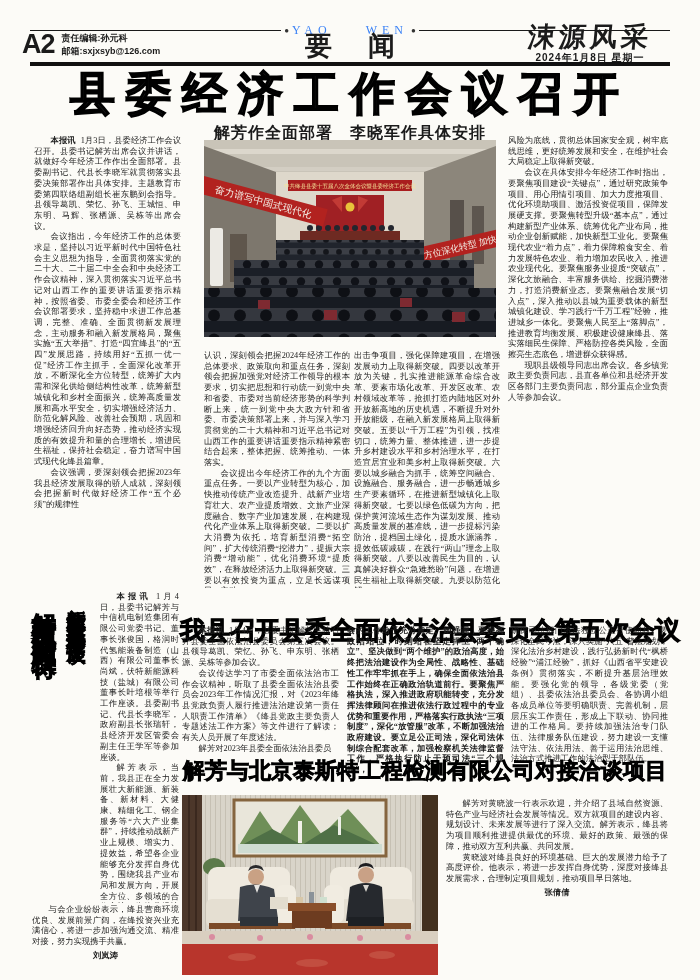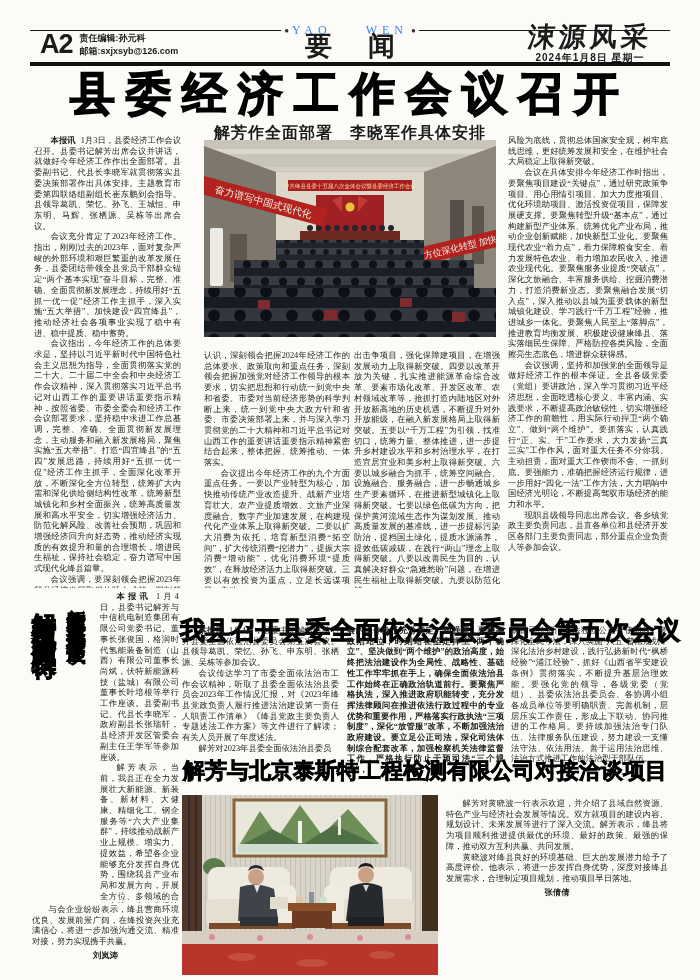--- a/index.html
+++ b/index.html
@@ -4,21 +4,21 @@
 <style>
   html,body{margin:0;padding:0;background:#e8e6e0;}
   #page{position:relative;width:700px;height:980px;margin:0 auto;background:#fcfbf7;
         font-family:"Liberation Serif",serif;color:#1b1b1b;overflow:hidden;}
   
   .toprow{position:absolute;left:30px;right:30px;top:22px;height:16px;display:flex;align-items:center;}
   .hline{flex:1;border-top:1.3px solid #1a1a1a;}
   .bullet{font-size:8px;color:#333;margin:0 3px;}
   .pinyin{font:12px "Liberation Serif",serif;letter-spacing:5px;color:#3b82f6;}
   .pygap{width:34px;}
-  .a2block{position:absolute;left:40px;top:31px;display:flex;gap:7px;align-items:center;}
+  .a2block{position:absolute;left:22px;top:31px;display:flex;gap:7px;align-items:center;}
   .a2code{font:900 27px/27px "Liberation Sans",sans-serif;letter-spacing:-1px;}
   .edinfo{font:700 9px/12.5px "Liberation Sans",sans-serif;}
   .sectitle{position:absolute;left:0;right:0;top:33px;text-align:center;
             font:900 27px/27px "Liberation Serif",serif;}
   .sectitle .gap{display:inline-block;width:36px;}
   .masthead{position:absolute;right:32px;top:23px;width:156px;text-align:center;}
   .mh-name{font:700 27px/28px "DejaVu Serif",serif;letter-spacing:4px;transform:skewX(-5deg);}
   .mh-date{font:700 10px/12px "Liberation Sans",sans-serif;margin-top:1px;letter-spacing:1px;}
   .thickrule{position:absolute;left:30px;right:30px;top:62px;height:3.5px;background:#111;}
   
@@ -90,21 +90,20 @@
     <div class="mh-date">2024年1月8日 星期一</div>
   </div>
 
   <div class="thickrule"></div>
 
   <div class="maintitle">县委经济工作会议召开</div>
   <div class="mainsub">解芳作全面部署　李晓军作具体安排</div>
 
   <div class="col" id="a1c1">
     <p class="para"><b class="lead">本报讯</b><span>1月3日，县委经济工作会议召开。县委书记解芳出席会议并讲话，就做好今年经济工作作出全面部署。县委副书记、代县长李晓军就贯彻落实县委决策部署作出具体安排。主题教育市委第四联络组副组长崔东鹏到会指导。县领导葛凯、荣忆、孙飞、王城恒、申东明、马辉、张栖源、吴栋等出席会议。</span></p>
-    <p class="para">会议充分肯定了2023年经济工作。指出，刚刚过去的2023年，面对复杂严峻的外部环境和艰巨繁重的改革发展任务，县委团结带领全县党员干部群众锚定“两个基本实现”奋斗目标，完整、准确、全面贯彻新发展理念，持续用好“五抓一优一促”经济工作主抓手，深入实施“五大举措”、加快建设“四宜绛县”，推动经济社会各项事业实现了稳中有进、稳中提质、稳中蓄势。</p>
     <p class="para">会议指出，今年经济工作的总体要求是，坚持以习近平新时代中国特色社会主义思想为指导，全面贯彻落实党的二十大、二十届二中全会和中央经济工作会议精神，深入贯彻落实习近平总书记对山西工作的重要讲话重要指示精神，按照省委、市委全委会和经济工作会议部署要求，坚持稳中求进工作总基调，完整、准确、全面贯彻新发展理念，主动服务和融入新发展格局，聚焦实施“五大举措”、打造“四宜绛县”的“五四”发展思路，持续用好“五抓一优一促”经济工作主抓手，全面深化改革开放，不断深化全方位转型，统筹扩大内需和深化供给侧结构性改革，统筹新型城镇化和乡村全面振兴，统筹高质量发展和高水平安全，切实增强经济活力、防范化解风险、改善社会预期，巩固和增强经济回升向好态势，推动经济实现质的有效提升和量的合理增长，增进民生福祉，保持社会稳定，奋力谱写中国式现代化绛县篇章。</p>
     <p class="para">会议强调，要深刻领会把握2023年我县经济发展取得的骄人成就，深刻领会把握新时代做好经济工作“五个必须”的规律性</p>
   </div>
 
   <div class="photo1">
     <svg viewBox="0 0 292 197" preserveAspectRatio="none">
       <defs>
         <pattern id="crowdFar" width="13" height="12" patternUnits="userSpaceOnUse">
           <rect width="13" height="12" fill="#3c3f46"></rect>
           <circle cx="5" cy="4" r="2.9" fill="#14161b"></circle>
@@ -176,21 +175,20 @@
     <p class="para">会议提出今年经济工作的九个方面重点任务。一要以产业转型为核心，加快推动传统产业改造提升、战新产业培育壮大、农产业提质增效、文旅产业深度融合、数字产业加速发展，在构建现代化产业体系上取得新突破。二要以扩大消费为依托，培育新型消费“拓空间”，扩大传统消费“挖潜力”，提振大宗消费“增动能”，优化消费环境“提质效”，在释放经济活力上取得新突破。三要以有效投资为重点，立足长远谋项目，主动</p>
   </div>
 
   <div class="col" id="a1c3">
     <p class="para cont">出击争项目，强化保障建项目，在增强发展动力上取得新突破。四要以改革开放为关键，扎实推进能源革命综合改革、要素市场化改革、开发区改革、农村领域改革等，抢抓打造内陆地区对外开放新高地的历史机遇，不断提升对外开放能级，在融入新发展格局上取得新突破。五要以“千万工程”为引领，找准切口，统筹力量、整体推进，进一步提升乡村建设水平和乡村治理水平，在打造宜居宜业和美乡村上取得新突破。六要以城乡融合为抓手，统筹空间融合、设施融合、服务融合，进一步畅通城乡生产要素循环，在推进新型城镇化上取得新突破。七要以绿色低碳为方向，把保护黄河流域生态作为谋划发展、推动高质量发展的基准线，进一步提标污染防治，提档国土绿化，提质水源涵养，提效低碳减碳，在践行“两山”理念上取得新突破。八要以改善民生为目的，认真解决好群众“急难愁盼”问题，在增进民生福祉上取得新突破。九要以防范化解</p>
   </div>
 
   <div class="col" id="a1c4">
     <p class="para cont">风险为底线，贯彻总体国家安全观，树牢底线思维，更好统筹发展和安全，在维护社会大局稳定上取得新突破。</p>
     <p class="para">会议在具体安排今年经济工作时指出，要聚焦项目建设“关键点”，通过研究政策争项目、用心用情引项目、加大力度推项目、优化环境助项目、激活投资促项目，保障发展硬支撑。要聚焦转型升级“基本点”，通过构建新型产业体系、统筹优化产业布局，推动企业创新赋能，加快新型工业化。要聚焦现代农业“着力点”，着力保障粮食安全、着力发展特色农业、着力增加农民收入，推进农业现代化。要聚焦服务业提质“突破点”，深化文旅融合、丰富服务供给、挖掘消费潜力，打造消费新业态。要聚焦融合发展“切入点”，深入推动以县城为重要载体的新型城镇化建设、学习践行“千万工程”经验，推进城乡一体化。要聚焦人民至上“落脚点”，推进教育均衡发展、积极建设健康绛县、落实落细民生保障、严格防控各类风险，全面擦亮生态底色，增进群众获得感。</p>
-    <p class="para">会议强调，坚持和加强党的全面领导是做好经济工作的根本保证。全县各级党委（党组）要讲政治，深入学习贯彻习近平经济思想，全面吃透核心要义、丰富内涵、实践要求，不断提高政治敏锐性，切实增强经济工作的前瞻性，用实际行动捍卫“两个确立”、做到“两个维护”。要抓落实，认真践行“正、实、干”工作要求，大力发扬“三真三实”工作作风，面对重大任务不分你我、主动担责，面对重大工作锲而不舍、一抓到底。要强能力，准确把握经济运行规律，进一步用好“四化一法”工作方法，大力唱响中国经济光明论，不断提高驾驭市场经济的能力和水平。</p>
     <p class="para">现职县级领导同志出席会议。各乡镇党政主要负责同志，县直各单位和县经济开发区各部门主要负责同志，部分重点企业负责人等参加会议。</p>
   </div>
 
   <div class="vtitle" id="sbt1">解芳与中信机电 格润时代 伏特</div>
   <div class="vtitle" id="sbt2">新能源等企业负责人举行工作座谈</div>
 
   <div class="col" id="sbbody">
     <p class="para"><b class="lead">本报讯</b><span>1月4日，县委书记解芳与中信机电制造集团有限公司党委书记、董事长张俊国，格润时代氢能装备制造（山西）有限公司董事长尚斌，伏特新能源科技（盐城）有限公司董事长叶培根等举行工作座谈。县委副书记、代县长李晓军，政府副县长张瑞轩，县经济开发区管委会副主任王学军等参加座谈。</span></p>
     <p class="para">解芳表示，当前，我县正在全力发展壮大新能源、新装备、新材料、大健康、精细化工、钢企服务等“六大产业集群”，持续推动战新产业上规模、增实力、提效益，希望各企业能够充分发挥自身优势，围绕我县产业布局和发展方向，开展全方位、多领域的合作交流，为绛县经济高质量发展提供坚实支撑，推动共同发展。</p>
   </div>

